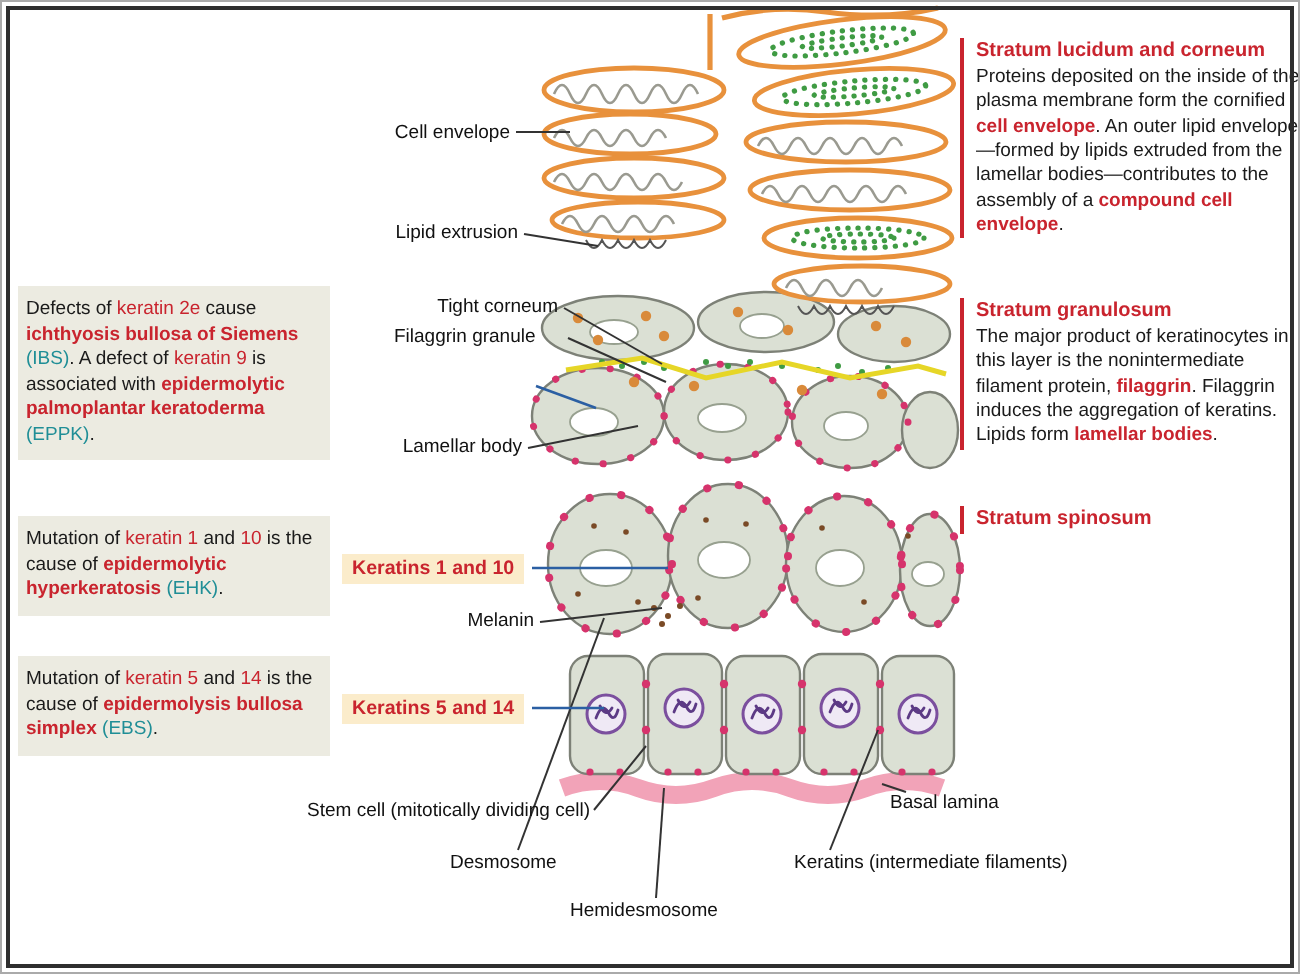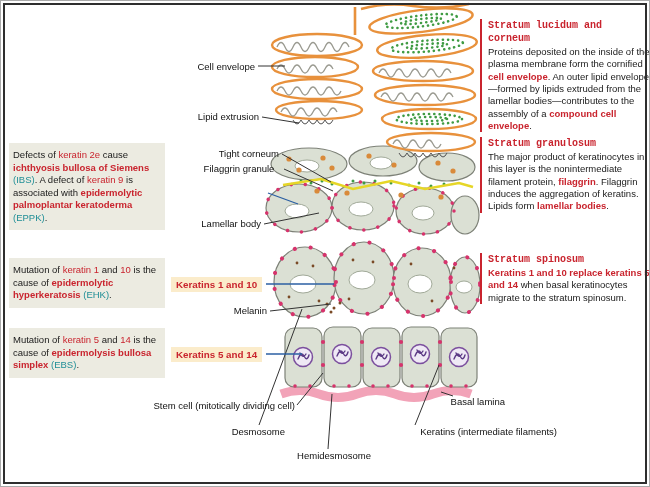--- a/index.html
+++ b/index.html
@@ -7,30 +7,30 @@
     position:relative;width:650px;height:487px;background:#fff;
     font-family:"Liberation Sans",sans-serif;color:#1a1a1a;
     border:1px solid #aaa;box-sizing:border-box;overflow:hidden;
   }
   .frame{position:absolute;inset:2px;border:2px solid #2e2e2e;pointer-events:none;}
   .art{position:absolute;left:0;top:0;}
   .note{
     position:absolute;left:8px;width:148px;background:var(--note-bg,#ecebe1);
     padding:6px 4px;font-size:9.5px;line-height:1.32;
   }
-  .dlabel{position:absolute;font-size:9.5px;line-height:1.15;color:#111;text-align:right;}
+  .dlabel{position:absolute;font-size:9.5px;line-height:1.15;color:#111;}
   .klabel{
     position:absolute;background:var(--keratin-label-bg,#fbeccb);
     color:var(--red,#c9242e);font-weight:bold;font-size:9.8px;padding:2px 5px;white-space:nowrap;
   }
   .panel{
     position:absolute;left:479px;width:162px;border-left:2px solid var(--red,#c9242e);
     padding:0 0 0 6px;font-size:9.5px;line-height:1.3;
   }
-  .panel h3{margin:0 0 1px 0;font-size:10px;color:var(--red,#c9242e);font-family:Liberation Mono, monospace;}
+  .panel h3{margin:0 0 1px 0;font-size:10px;color:var(--red,#c9242e);}
   .panel p{margin:0;}
   .s-n{color:#1a1a1a;}
   .s-r{color:var(--red,#c9242e);}
   .s-rb{color:var(--red,#c9242e);font-weight:bold;}
   .s-t{color:var(--teal,#1f8e96);}
 </style>
 </head>
 <body>
 
 <div class="canvas">
@@ -223,38 +223,37 @@
     </g>
   </svg>
 
   <div class="note" style="top:142px"><span class="s-n">Defects of </span><span class="s-r">keratin 2e</span><span class="s-n"> cause </span><span class="s-rb">ichthyosis bullosa of Siemens</span><span class="s-n"> </span><span class="s-t">(IBS)</span><span class="s-n">. A defect of </span><span class="s-r">keratin 9</span><span class="s-n"> is associated with </span><span class="s-rb">epidermolytic palmoplantar keratoderma</span><span class="s-n"> </span><span class="s-t">(EPPK)</span><span class="s-n">.</span></div>
   <div class="note" style="top:257px"><span class="s-n">Mutation of </span><span class="s-r">keratin 1</span><span class="s-n"> and </span><span class="s-r">10</span><span class="s-n"> is the cause of </span><span class="s-rb">epidermolytic hyperkeratosis</span><span class="s-n"> </span><span class="s-t">(EHK)</span><span class="s-n">.</span></div>
   <div class="note" style="top:327px"><span class="s-n">Mutation of </span><span class="s-r">keratin 5</span><span class="s-n"> and </span><span class="s-r">14</span><span class="s-n"> is the cause of </span><span class="s-rb">epidermolysis bullosa simplex</span><span class="s-n"> </span><span class="s-t">(EBS)</span><span class="s-n">.</span></div>
 
   <div class="dlabel" style="left:186px;top:61px;width:68px;text-align:right">Cell envelope</div>
   <div class="dlabel" style="left:184px;top:111px;width:74px;text-align:right">Lipid extrusion</div>
   <div class="dlabel" style="left:208px;top:148px;width:70px;text-align:right">Tight corneum</div>
-  <div class="dlabel" style="left:196px;top:163px;width:84px;text-align:center">Filaggrin granule</div>
+  <div class="dlabel" style="left:196px;top:163px;width:84px;text-align:left">Filaggrin granule</div>
   <div class="dlabel" style="left:192px;top:218px;width:68px;text-align:right">Lamellar body</div>
   <div class="klabel" style="left:170px;top:276px">Keratins 1 and 10</div>
   <div class="dlabel" style="left:224px;top:305px;width:42px;text-align:right">Melanin</div>
   <div class="klabel" style="left:170px;top:346px">Keratins 5 and 14</div>
   <div class="dlabel" style="left:128px;top:400px;width:166px;text-align:right">Stem cell (mitotically dividing cell)</div>
   <div class="dlabel" style="left:224px;top:426px;width:60px">Desmosome</div>
   <div class="dlabel" style="left:284px;top:450px;width:86px">Hemidesmosome</div>
   <div class="dlabel" style="left:396px;top:426px;width:160px">Keratins (intermediate filaments)</div>
   <div class="dlabel" style="left:444px;top:396px;width:60px">Basal lamina</div>
 
   <div class="panel" style="top:18px">
     <h3>Stratum lucidum and corneum</h3>
     <p><span class="s-n">Proteins deposited on the inside of the plasma membrane form the cornified </span><span class="s-rb">cell envelope</span><span class="s-n">. An outer lipid envelope—formed by lipids extruded from the lamellar bodies—contributes to the assembly of a </span><span class="s-rb">compound cell envelope</span><span class="s-n">.</span></p>
   </div>
-  <div class="panel" style="top:136px">
+  <div class="panel" style="top:148px">
     <h3>Stratum granulosum</h3>
     <p><span class="s-n">The major product of keratinocytes in this layer is the nonintermediate filament protein, </span><span class="s-rb">filaggrin</span><span class="s-n">. Filaggrin induces the aggregation of keratins. Lipids form </span><span class="s-rb">lamellar bodies</span><span class="s-n">.</span></p>
   </div>
   <div class="panel" style="top:252px">
     <h3>Stratum spinosum</h3>
-    <p><span class="s-rb">Keratins 1 and 10 replace keratins 5 and 14</span><span class="s-n"> when basal keratinocytes migrate to the stratum spinosum.</span></p>
   </div>
 
   <div class="frame"></div>
 </div>
 
 </body></html>

